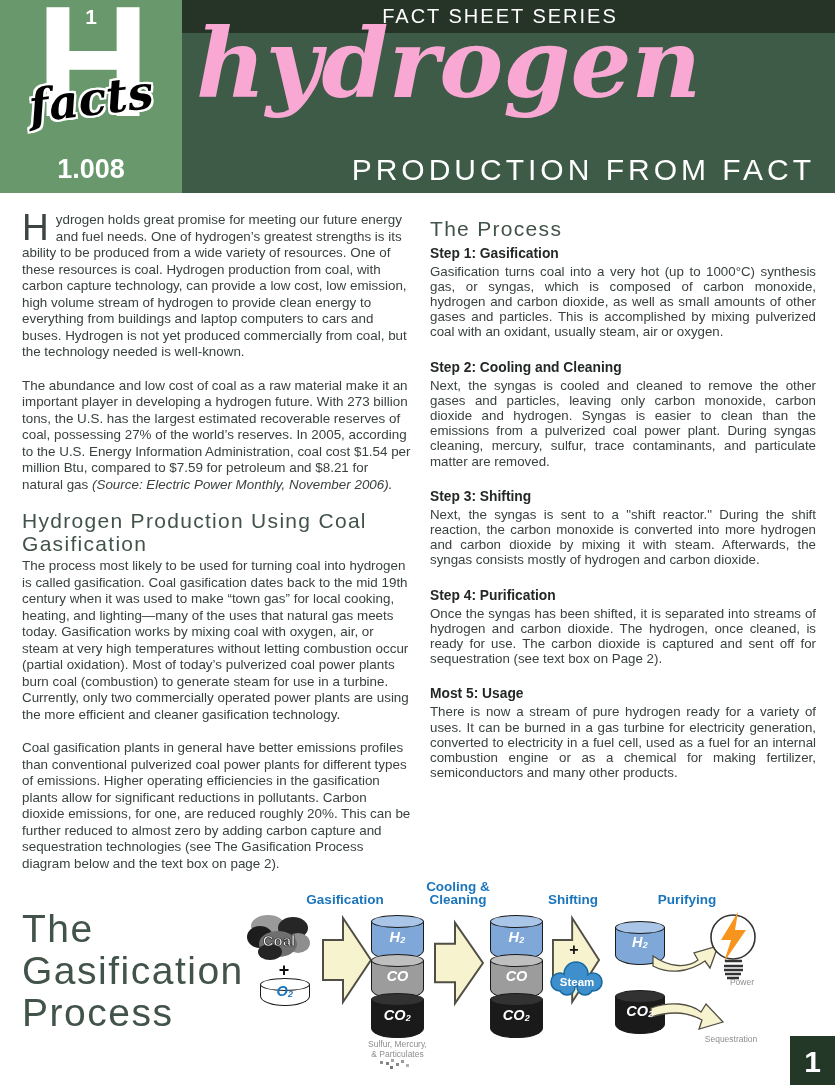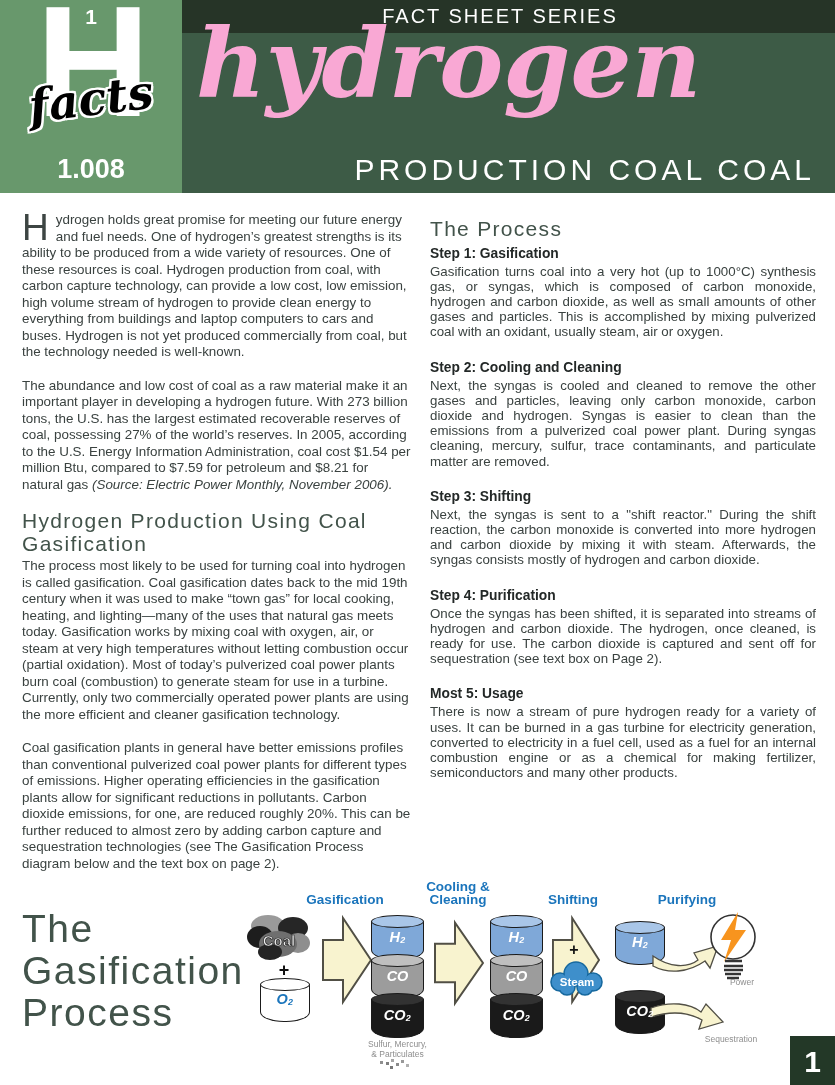--- a/index.html
+++ b/index.html
@@ -70,21 +70,21 @@
 <body>
 
 <div id="page">
 
   <div class="header">
     <div class="series-bar">
       <span>FACT SHEET SERIES</span>
     </div>
     <div class="banner">
       <div class="script-title">hydrogen</div>
-      <div class="subtitle">PRODUCTION COAL COAL</div>
+      <div class="subtitle">PRODUCTION FROM FACT</div>
     </div>
     <div class="element-tile">
       <div class="el-symbol">H</div>
       <div class="el-number">1</div>
       <div class="el-facts">facts</div>
       <div class="el-mass">1.008</div>
     </div>
   </div>
 
   <div class="col col-left">
@@ -131,21 +131,21 @@
     <svg class="coal" style="position:absolute; left:246px; top:32px;" width="66" height="58" viewBox="0 0 66 58">
       <ellipse cx="22" cy="16" rx="17" ry="11" fill="#9a9a9a"></ellipse>
       <ellipse cx="14" cy="27" rx="13" ry="11" fill="#1d1d1d"></ellipse>
       <ellipse cx="47" cy="18" rx="15" ry="11" fill="#262626"></ellipse>
       <ellipse cx="52" cy="33" rx="12" ry="10" fill="#8e8e8e"></ellipse>
       <ellipse cx="32" cy="34" rx="19" ry="13" fill="#6f6f6f"></ellipse>
       <ellipse cx="24" cy="42" rx="12" ry="8" fill="#242424"></ellipse>
       <text x="33" y="36" text-anchor="middle" font-size="15" font-weight="bold" fill="#ececec" stroke="#222" stroke-width="0.7">Coal</text>
     </svg>
     <div class="plus" style="left:274px; top:82px;">+</div>
-    <div class="cyl" style="--c:#ffffff; --t:#ffffff; left:260px; top:100px; width:50px; height:44px;">
+    <div class="cyl" style="--c:#ffffff; --t:#ffffff; left:260px; top:100px; width:50px; height:28px;">
       <div class="cyl-top"></div>
       <div class="cyl-body"></div>
       <div class="cyl-lbl blue">O₂</div>
     </div>
 
     <svg class="blk" style="position:absolute; left:322px; top:32px;" width="50" height="100" viewBox="0 0 50 100" preserveAspectRatio="none">
       <polygon points="1,30 21,30 21,8 49,50 21,92 21,70 1,70"></polygon>
     </svg>
 
     <div>

